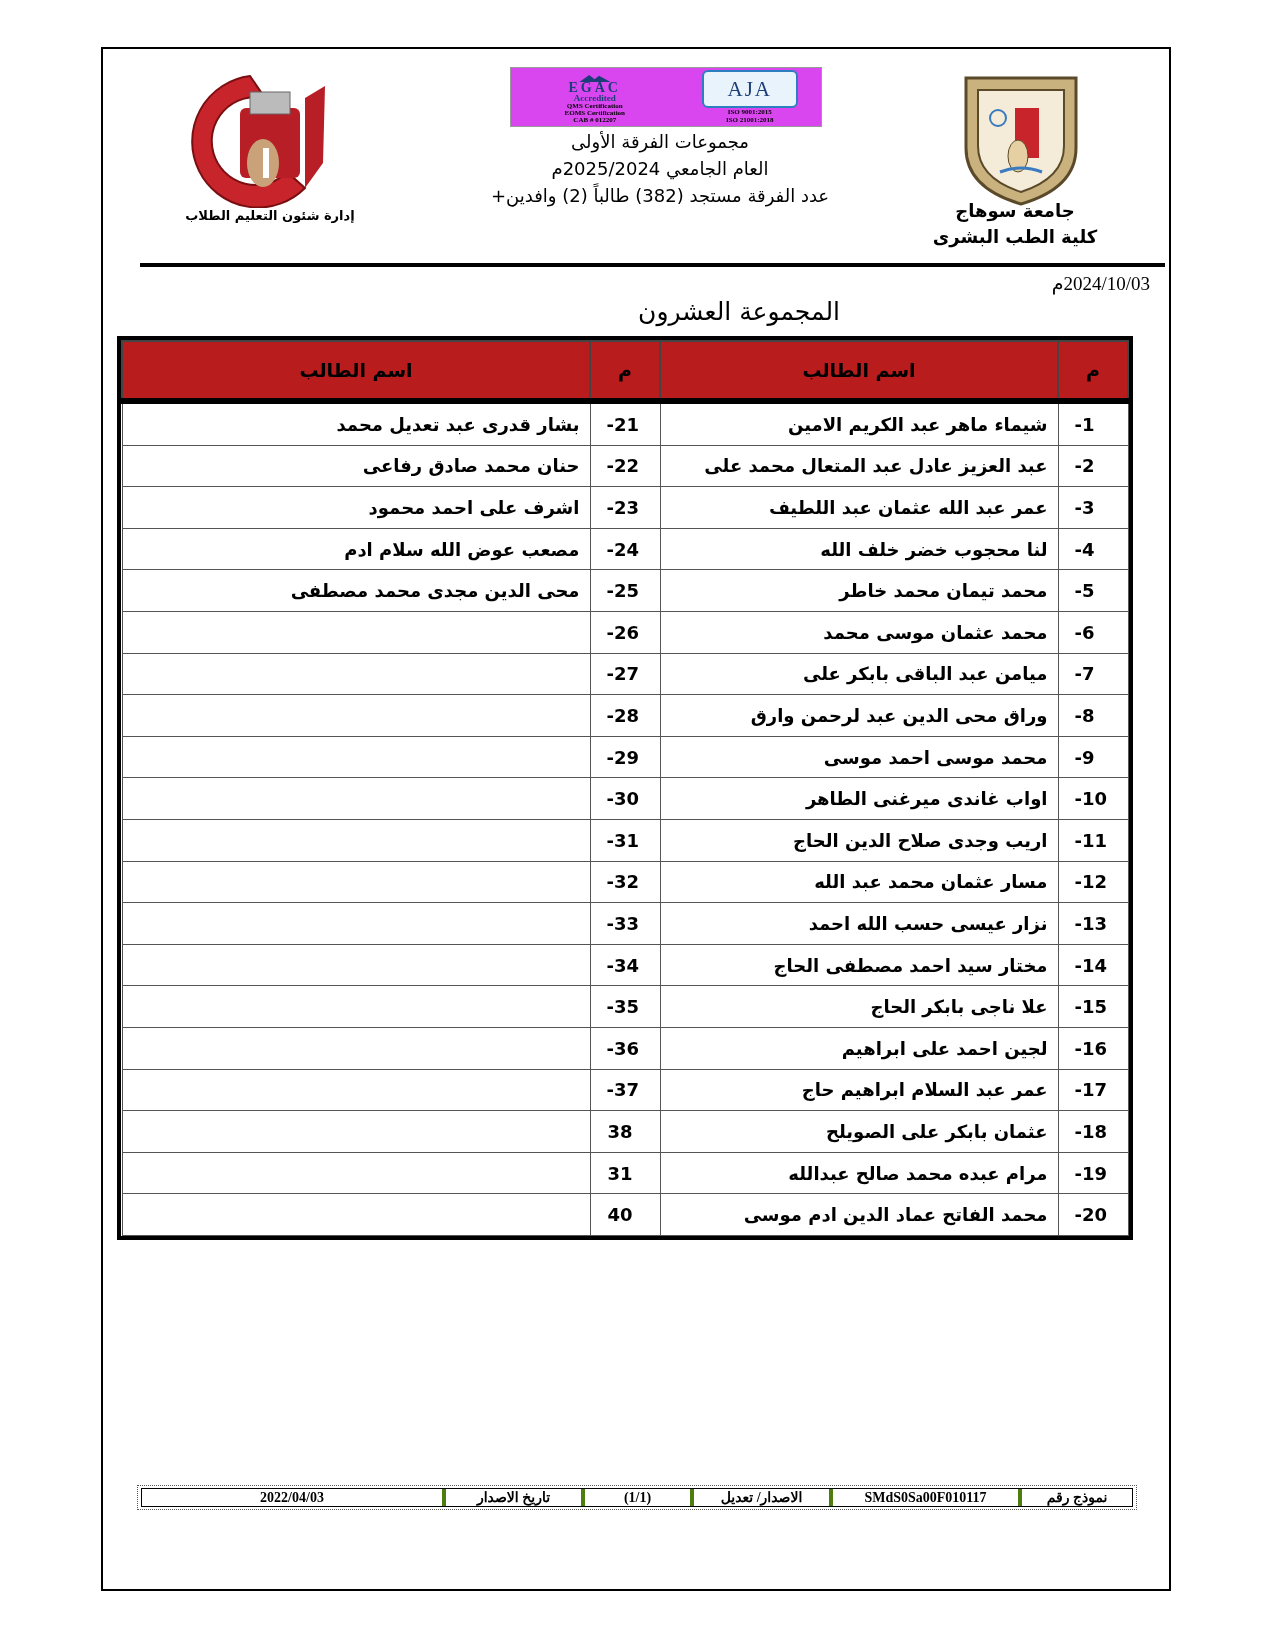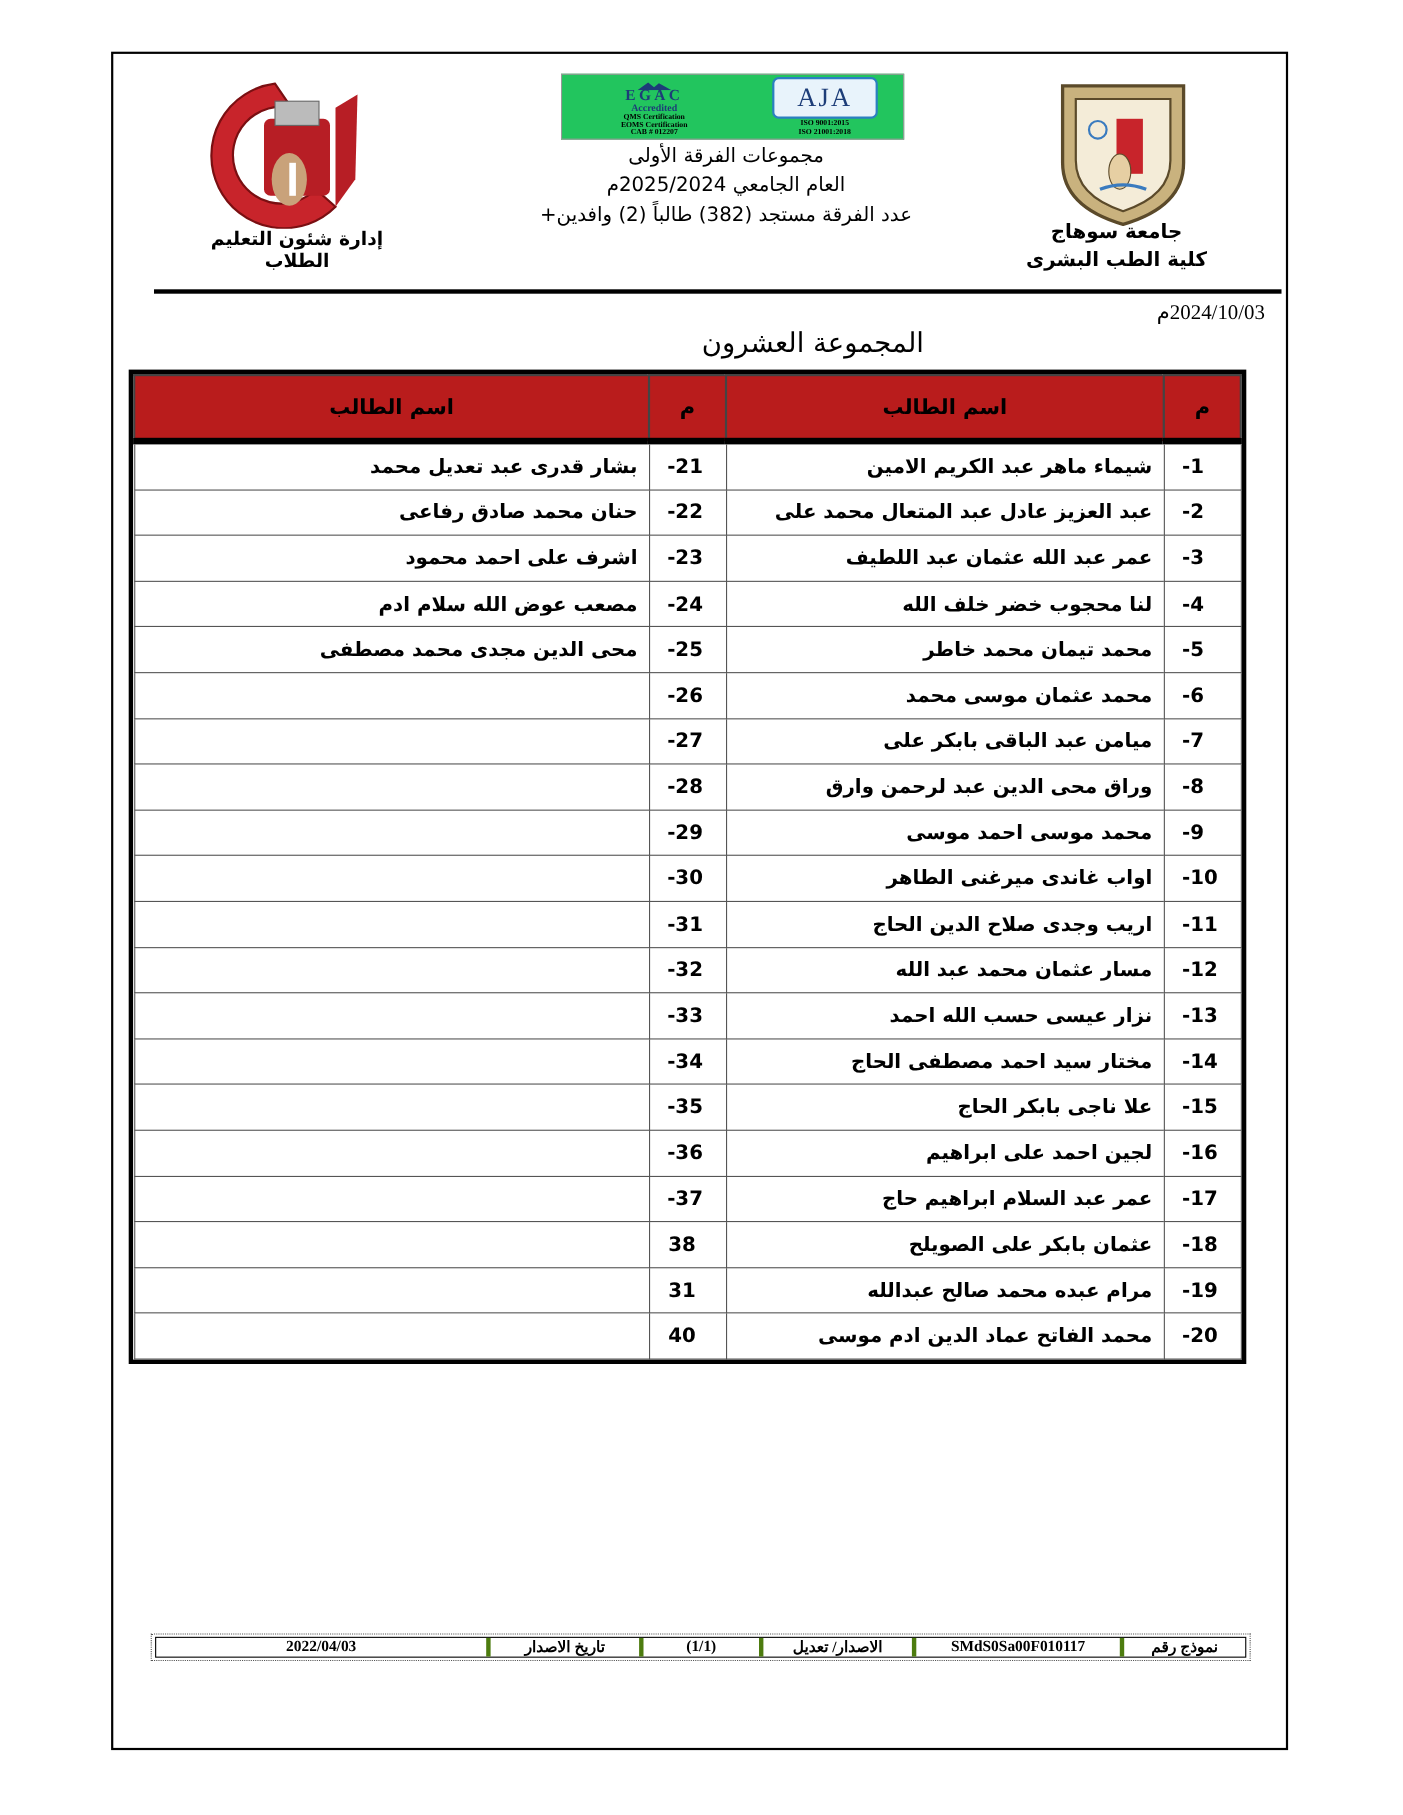--- a/index.html
+++ b/index.html
@@ -2,32 +2,32 @@
 <html><head>
 <meta charset="utf-8">
 <style>
   html, body { margin: 0; padding: 0; background: #ffffff; }
   body { width: 1275px; height: 1650px; position: relative; font-family: "DejaVu Sans", sans-serif; color: #000; overflow: hidden; }
   .page-frame { position: absolute; left: 101px; top: 47px; width: 1070px; height: 1544px; border: 2px solid #000; box-sizing: border-box; }
 
   
   .logo-left { position: absolute; left: 155px; top: 68px; width: 190px; height: 140px; }
   .logo-right { position: absolute; left: 960px; top: 68px; width: 122px; height: 138px; }
-  .cert-box { position: absolute; left: 510px; top: 67px; width: 310px; height: 58px; border: 1px solid #999; background: #22c55e; display: flex; align-items: center; justify-content: space-around; }
+  .cert-box { position: absolute; left: 510px; top: 67px; width: 310px; height: 58px; border: 1px solid #999; background: #d946ef; display: flex; align-items: center; justify-content: space-around; }
   .cert-egac { width: 145px; height: 54px; display:flex; flex-direction:column; align-items:center; justify-content:flex-start; font-family: "Liberation Serif", serif; }
   .cert-egac .mount { width: 70px; height: 18px; margin-top: 4px; }
   .cert-egac .egac-t { font-size: 14px; font-weight: bold; color: #1d3d78; letter-spacing: 3px; line-height: 12px; }
   .cert-egac .acc { font-size: 9px; font-weight: bold; color: #1d3d78; line-height: 9px; }
   .cert-egac .small { font-size: 7px; line-height: 7px; font-weight: bold; }
   .cert-aja { width: 120px; height: 54px; display:flex; flex-direction:column; align-items:center; font-family: "Liberation Serif", serif; }
-  .cert-aja .aja-badge { width: 92px; height: 34px; border: 2px solid #2b7fc1; border-radius: 6px; background: #e8f3fb; display:flex; align-items:center; justify-content:center; font-size: 24px; color:#1d3d78; letter-spacing: 2px; }
+  .cert-aja .aja-badge { width: 92px; height: 34px; border: 2px solid #2b7fc1; border-radius: 6px; background: #e8f3fb; display:flex; align-items:center; justify-content:center; font-size: 21px; color:#1d3d78; letter-spacing: 2px; }
   .cert-aja .small { font-size: 7px; line-height: 8px; font-weight: bold; }
 
   .hdr-center { position: absolute; left: 440px; top: 128px; width: 440px; text-align: center; direction: rtl; font-family: "DejaVu Sans", sans-serif; font-weight: normal; font-size: 18px; line-height: 27px; }
-  .hdr-left-caption { position: absolute; left: 160px; top: 208px; width: 220px; text-align: center; direction: rtl; font-weight: bold; font-size: 17px; }
+  .hdr-left-caption { position: absolute; left: 160px; top: 208px; width: 220px; text-align: center; direction: rtl; font-weight: bold; font-size: 13px; }
   .hdr-right-caption { position: absolute; left: 925px; top: 198px; width: 180px; text-align: center; direction: rtl; font-weight: bold; font-size: 18px; line-height: 26px; }
 
   .hdr-rule { position: absolute; left: 140px; top: 263px; width: 1025px; height: 4px; background: #000; }
   .issue-date { position: absolute; left: 1000px; top: 272px; width: 150px; text-align: right; font-family: "Liberation Serif", serif; font-size: 19px; direction: rtl; }
   .group-title { position: absolute; left: 440px; top: 297px; width: 400px; direction: rtl; font-size: 25px; }
 
   
   .tbl-wrap { position: absolute; left: 117px; top: 336px; width: 1016px; height: 904px; border: 4px solid #000; box-sizing: border-box; }
   table.roster { border-collapse: collapse; width: 100%; height: 100%; direction: rtl; table-layout: fixed; }
   table.roster th { background: #b91c1c; font-weight: bold; font-size: 19px; height: 54px; border: 2px solid #444; border-bottom: 6px solid #000; }

